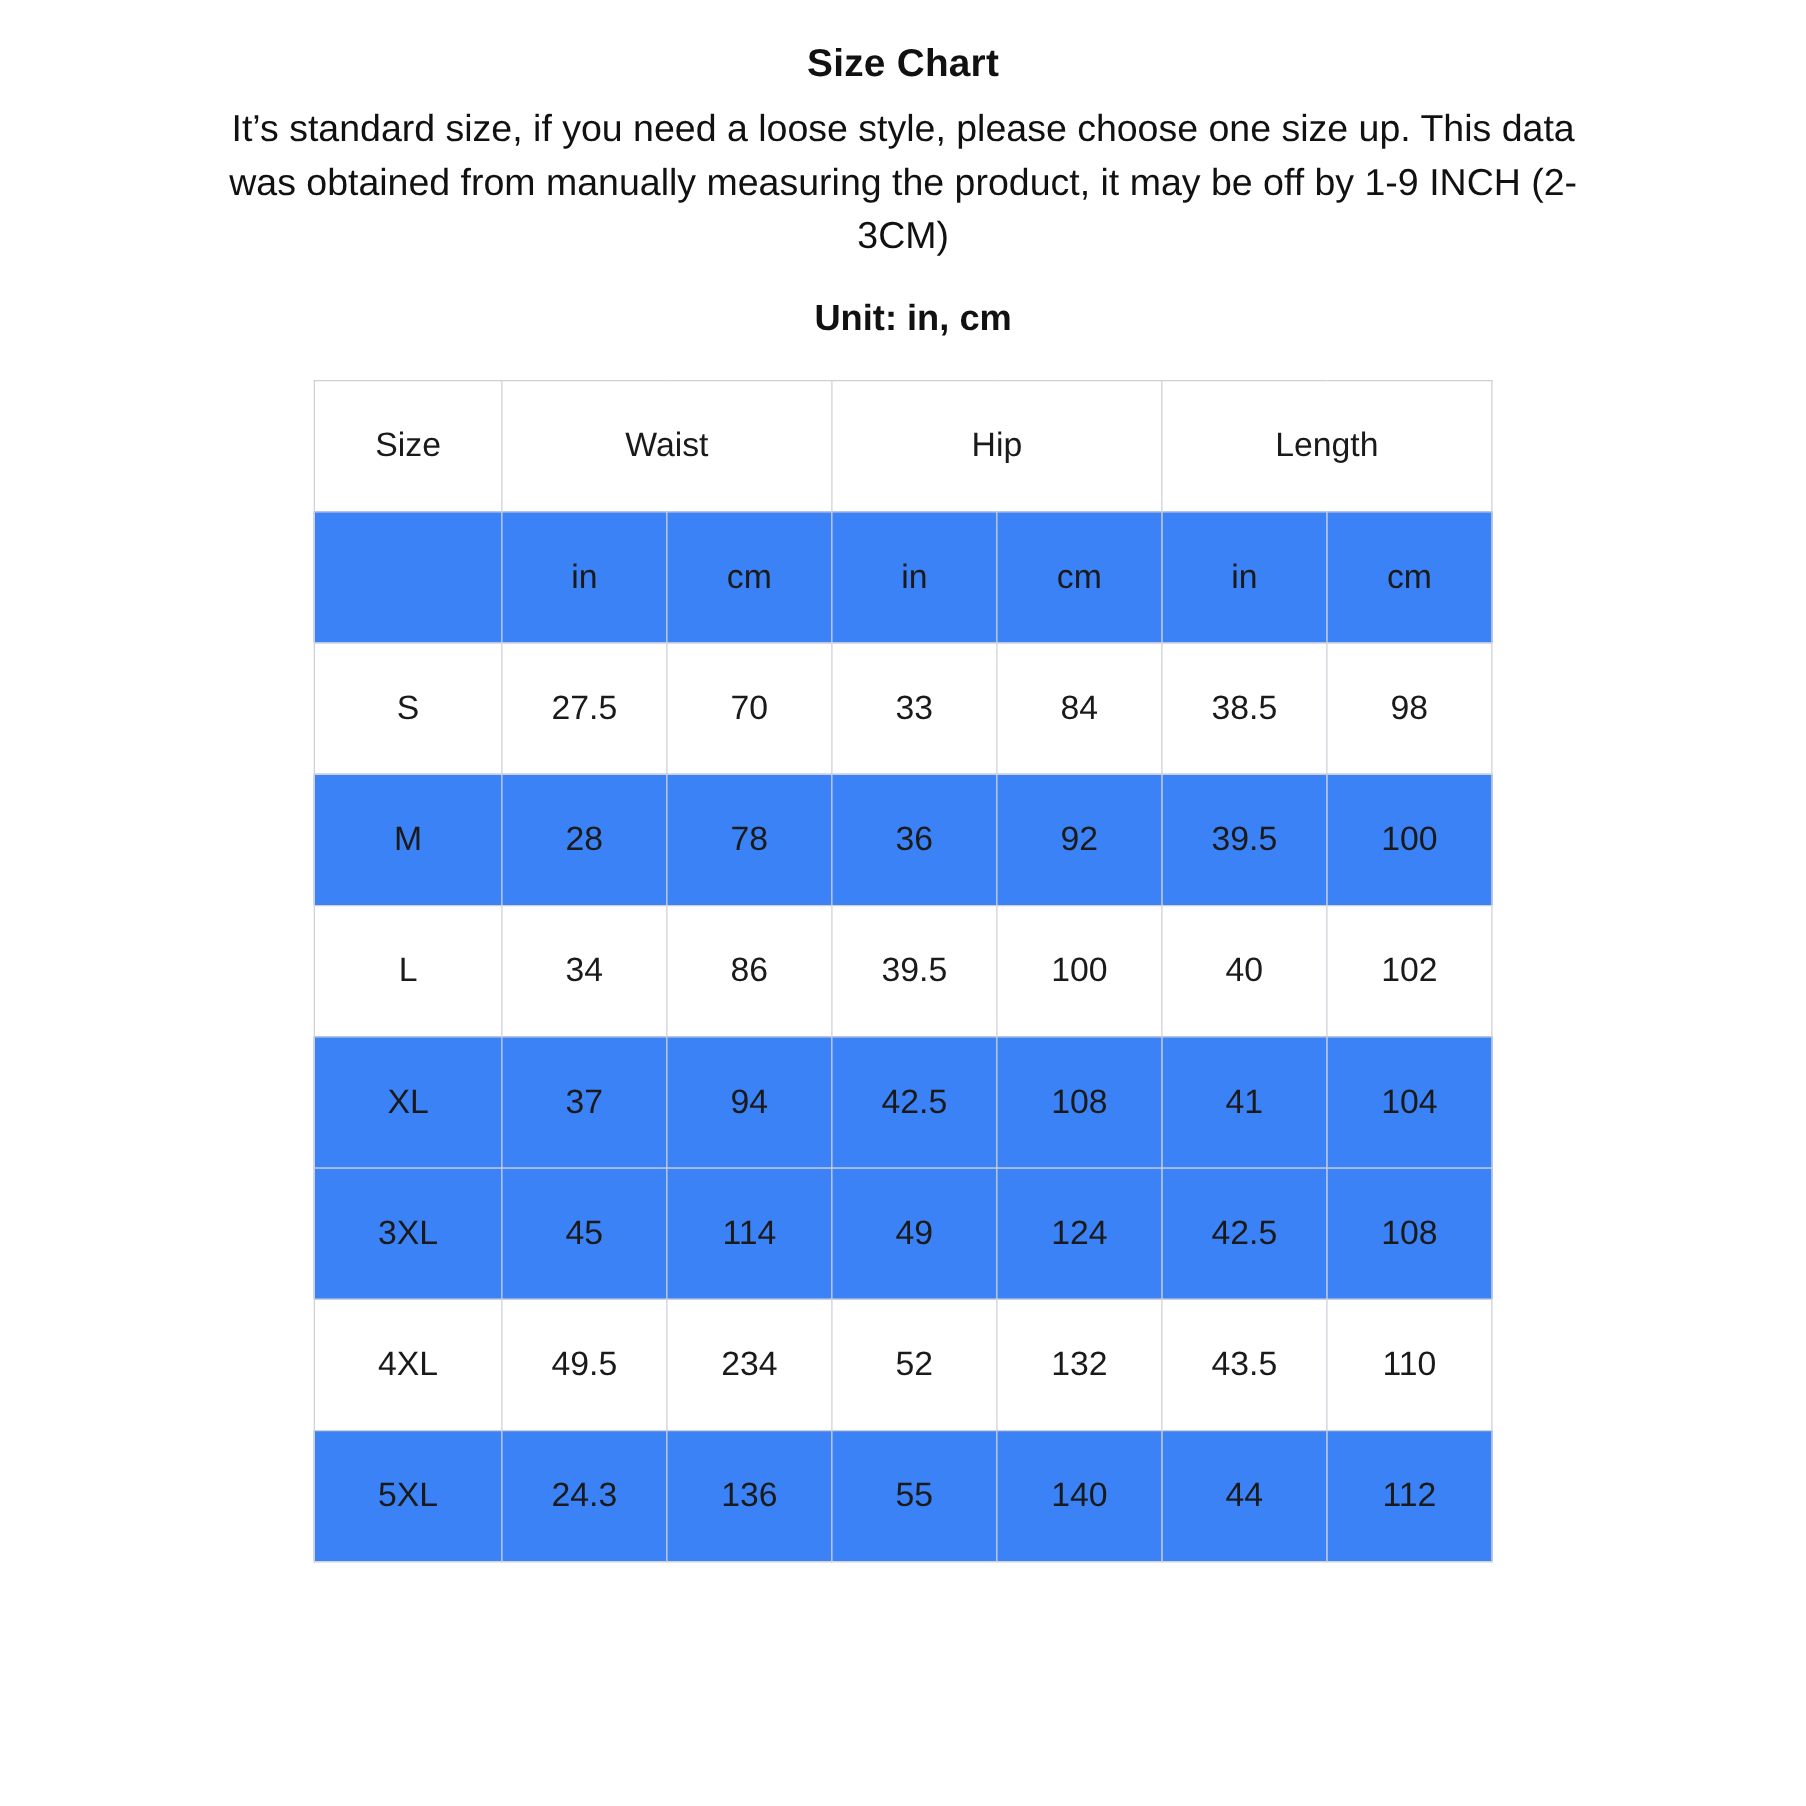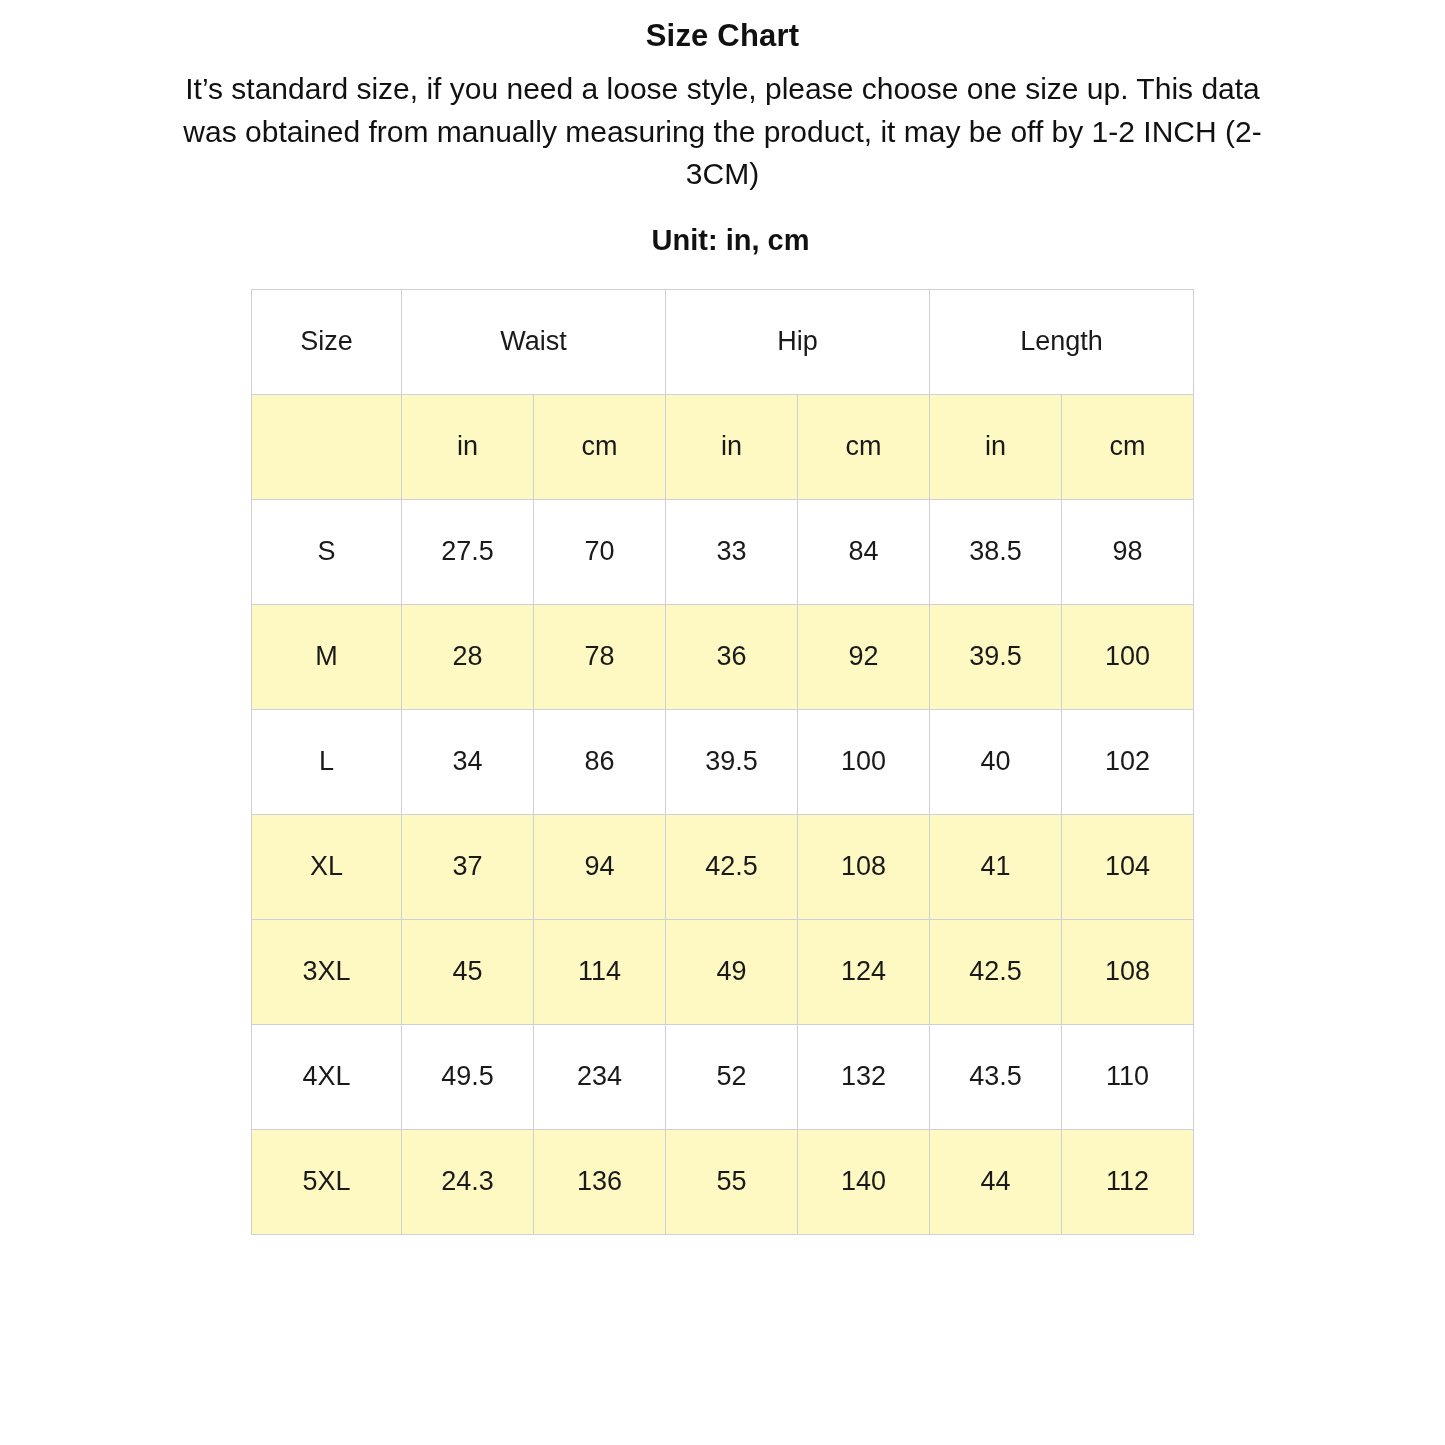--- a/index.html
+++ b/index.html
@@ -20,21 +20,21 @@
     box-sizing: border-box;
     padding: 14px 0 0 0;
     display: flex;
     flex-direction: column;
     align-items: center;
   }
   .chart-title {
     font-size: 31px;
     font-weight: bold;
     letter-spacing: 0.2px;
-    margin: 4px 0 14px 0;
+    margin: 19px 0 14px 0;
     text-align: center;
   }
   .note {
     font-size: 30px;
     line-height: 1.42;
     text-align: center;
     max-width: 1100px;
     margin: 0 0 6px 0;
     font-weight: 400;
   }
@@ -60,38 +60,38 @@
     padding: 0;
   }
   .col-size { width: 150px; }
   .col-num { width: 132px; }
 
   td.group-head {
     font-size: 29px;
     height: 108px;
   }
   tr.shade td {
-    background: #fef9c3;
+    background: #3b82f6;
   }
   .footer {
     font-size: 30px;
     line-height: 1.4;
     text-align: center;
     max-width: 1050px;
     margin: 26px 0 0 0;
   }
 </style>
 </head>
 <body>
 
 <div class="page">
 
   <div class="chart-title">Size Chart</div>
 
-  <div class="note">It’s standard size, if you need a loose style, please choose one size up. This data was obtained from manually measuring the product, it may be off by 1-2 INCH (2-3CM)</div>
+  <div class="note">It’s standard size, if you need a loose style, please choose one size up. This data was obtained from manually measuring the product, it may be off by 1-9 INCH (2-3CM)</div>
 
   <div class="unit">Unit: in, cm</div>
 
   <table class="size-table">
     <colgroup>
       <col class="col-size">
         <col class="col-num">
         <col class="col-num">
         <col class="col-num">
         <col class="col-num">

